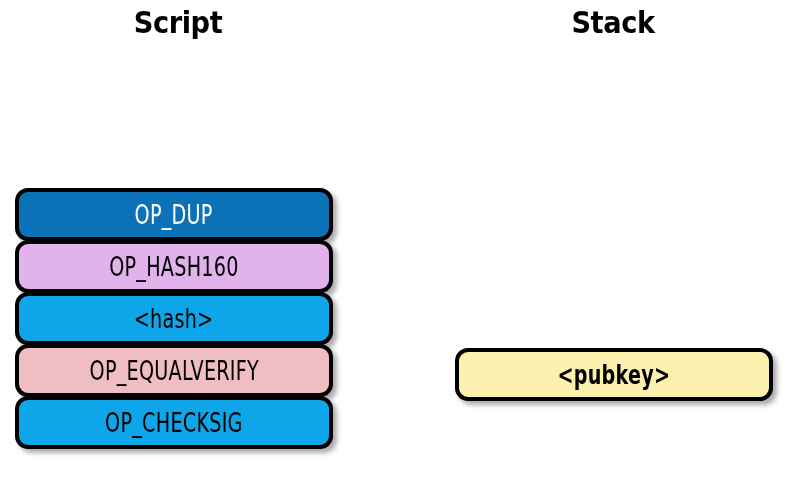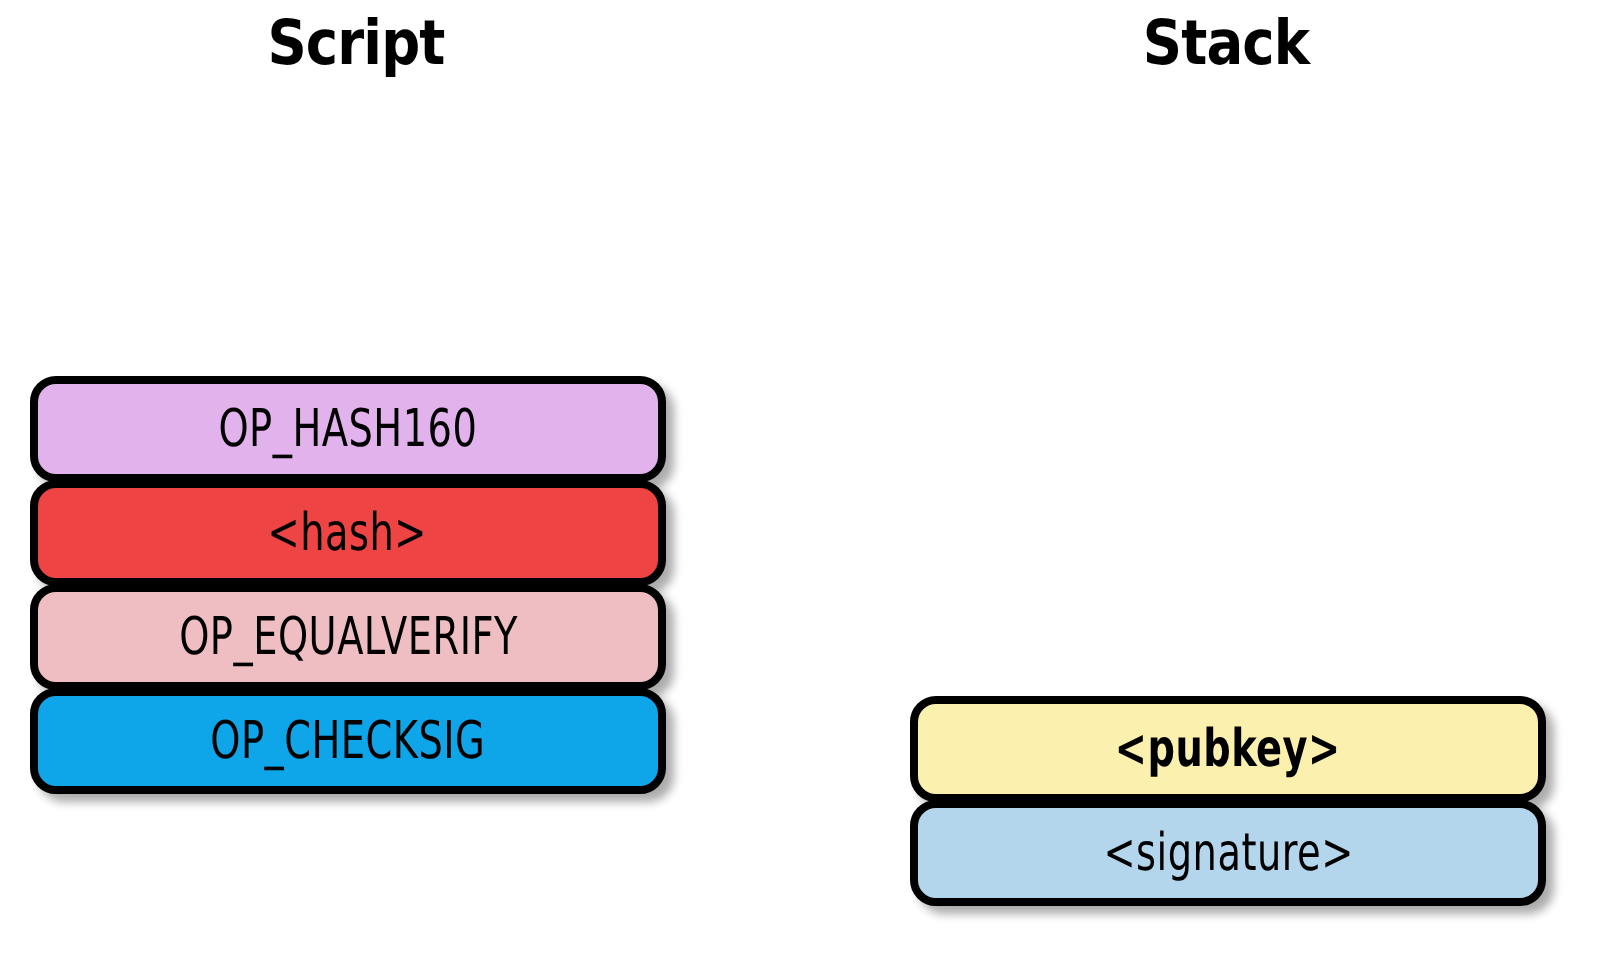--- a/index.html
+++ b/index.html
@@ -92,36 +92,36 @@
 </head>
 <body style="background: rgb(255, 255, 255);">
 
 <div class="diagram">
 
   <div class="col-title" id="script-title">Script</div>
 
   <div class="col-title" id="stack-title">Stack</div>
 
   <div class="stack" id="script-stack">
+    <div class="op-box" style="background: rgb(11, 114, 184);">
+      <span class="op-label light">OP_DUP</span>
+    </div>
     <div class="op-box" style="background: rgb(226, 178, 236);">
       <span class="op-label">OP_HASH160</span>
     </div>
-    <div class="op-box" style="background: #ef4444;">
+    <div class="op-box" style="background: #0ea5e9;">
       <span class="op-label">&lt;hash&gt;</span>
     </div>
     <div class="op-box" style="background: rgb(239, 190, 195); text-align: center;">
       <span class="op-label">OP_EQUALVERIFY</span>
     </div>
     <div class="op-box" style="background: #0ea5e9;">
       <span class="op-label">OP_CHECKSIG</span>
     </div>
   </div>
 
   <div class="stack" id="stack-stack">
     <div class="op-box" style="background: rgb(252, 240, 174); font-weight: bold;">
       <span class="op-label">&lt;pubkey&gt;</span>
     </div>
-    <div class="op-box" style="background: rgb(180, 214, 236);">
-      <span class="op-label">&lt;signature&gt;</span>
-    </div>
   </div>
 
 </div>
 
 </body></html>

